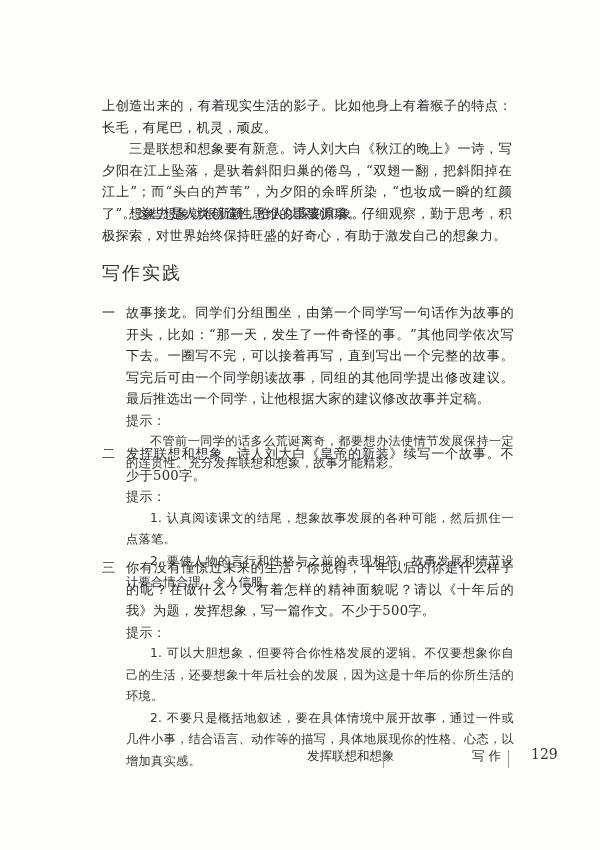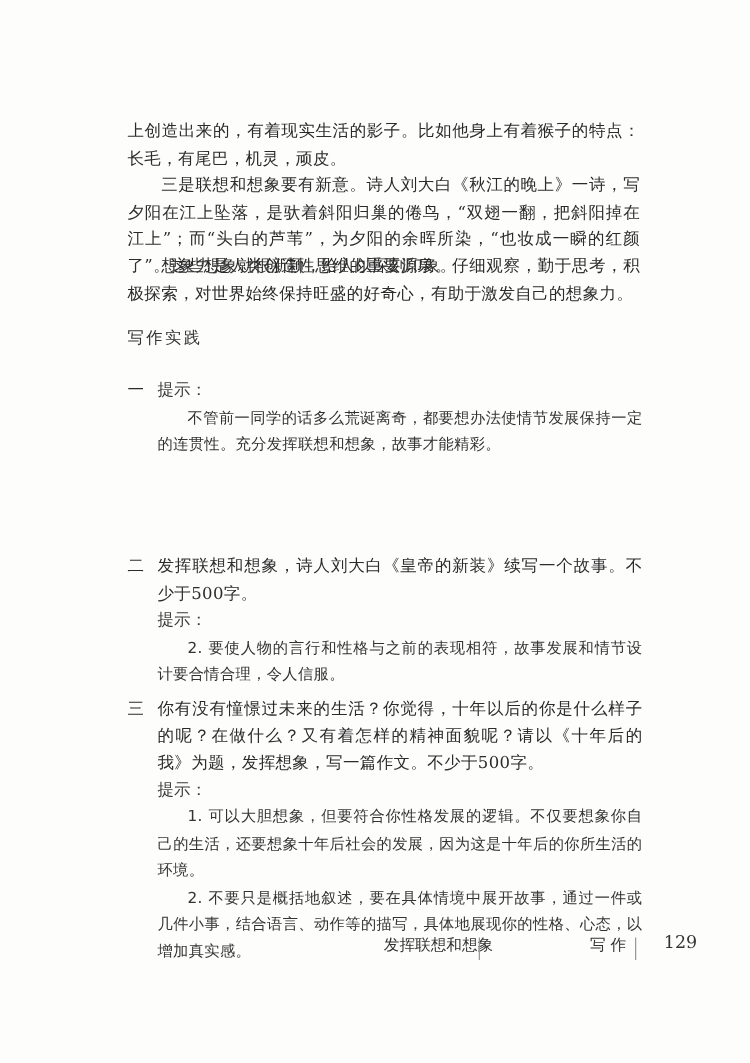--- a/index.html
+++ b/index.html
@@ -3,21 +3,21 @@
 <meta charset="utf-8">
 <style>
   html, body { margin: 0; padding: 0; }
   body {
     width: 600px; height: 850px; background: #fdfdfc; position: relative; overflow: hidden;
     font-family: "DejaVu Serif", "Liberation Serif", serif; color: #2b2b2b;
   }
   .page { position: absolute; left: 0; top: 0; width: 600px; height: 850px; }
   .p { position: absolute; left: 102px; width: 410px; font-size: 13.2px; line-height: 21.5px; letter-spacing: 0.3px; text-align: justify; }
   .indent { text-indent: 27px; }
-  .heading { position: absolute; left: 102px; top: 261px; font-size: 13px; letter-spacing: 2px; color: #333; }
+  .heading { position: absolute; left: 102px; top: 261px; font-size: 18px; letter-spacing: 2px; color: #333; }
   .item { position: absolute; left: 102px; width: 412px; font-size: 13.2px; line-height: 21.5px; }
   .item .marker { position: absolute; left: 0; top: 0; width: 20px; }
   .item .body { margin-left: 24px; letter-spacing: 0.3px; text-align: justify; }
   .hint-label { padding-left: 24px; color: #3a3a3a; }
   .hint { font-family: "DejaVu Sans", "Liberation Sans", sans-serif; font-size: 12.2px; letter-spacing: 1px; color: #333; }
   .hint.first { text-indent: 24px; }
   .footer { position: absolute; top: 748px; font-size: 12.5px; color: #333; }
   .divider { position: absolute; top: 750px; width: 1px; height: 18px; background: #999; }
 </style>
 </head>
@@ -26,28 +26,30 @@
 <div class="page">
 
   <div class="p" style="top:95px;">上创造出来的，有着现实生活的影子。比如他身上有着猴子的特点：长毛，有尾巴，机灵，顽皮。</div>
   <div class="p indent" style="top:203px;">想象力是人类创造性思维的重要源泉。仔细观察，勤于思考，积极探索，对世界始终保持旺盛的好奇心，有助于激发自己的想象力。</div>
   <div class="p indent" style="top:138px;">三是联想和想象要有新意。诗人刘大白《秋江的晚上》一诗，写夕阳在江上坠落，是驮着斜阳归巢的倦鸟，“双翅一翻，把斜阳掉在江上”；而“头白的芦苇”，为夕阳的余晖所染，“也妆成一瞬的红颜了”。这些想象就很新颖，给人以深刻印象。</div>
 
   <div class="heading">写作实践</div>
 
   <div class="item" style="top:302px;">
     <span class="marker">一</span>
+    <div class="body">故事接龙。同学们分组围坐，由第一个同学写一句话作为故事的开头，比如：“那一天，发生了一件奇怪的事。”其他同学依次写下去。一圈写不完，可以接着再写，直到写出一个完整的故事。写完后可由一个同学朗读故事，同组的其他同学提出修改建议。最后推选出一个同学，让他根据大家的建议修改故事并定稿。</div>
     <div class="hint-label">提示：</div>
     <div class="body hint first">不管前一同学的话多么荒诞离奇，都要想办法使情节发展保持一定的连贯性。充分发挥联想和想象，故事才能精彩。</div>
   </div>
 
   <div class="item" style="top:443px;">
     <span class="marker">二</span>
     <div class="body">发挥联想和想象，诗人刘大白《皇帝的新装》续写一个故事。不少于500字。</div>
     <div class="hint-label">提示：</div>
+    <div class="body hint first">1. 认真阅读课文的结尾，想象故事发展的各种可能，然后抓住一点落笔。</div>
     <div class="body hint first">2. 要使人物的言行和性格与之前的表现相符，故事发展和情节设计要合情合理，令人信服。</div>
   </div>
 
   <div class="item" style="top:557px;">
     <span class="marker">三</span>
     <div class="body">你有没有憧憬过未来的生活？你觉得，十年以后的你是什么样子的呢？在做什么？又有着怎样的精神面貌呢？请以《十年后的我》为题，发挥想象，写一篇作文。不少于500字。</div>
     <div class="hint-label">提示：</div>
     <div class="body hint first">1. 可以大胆想象，但要符合你性格发展的逻辑。不仅要想象你自己的生活，还要想象十年后社会的发展，因为这是十年后的你所生活的环境。</div>
     <div class="body hint first">2. 不要只是概括地叙述，要在具体情境中展开故事，通过一件或几件小事，结合语言、动作等的描写，具体地展现你的性格、心态，以增加真实感。</div>
   </div>

